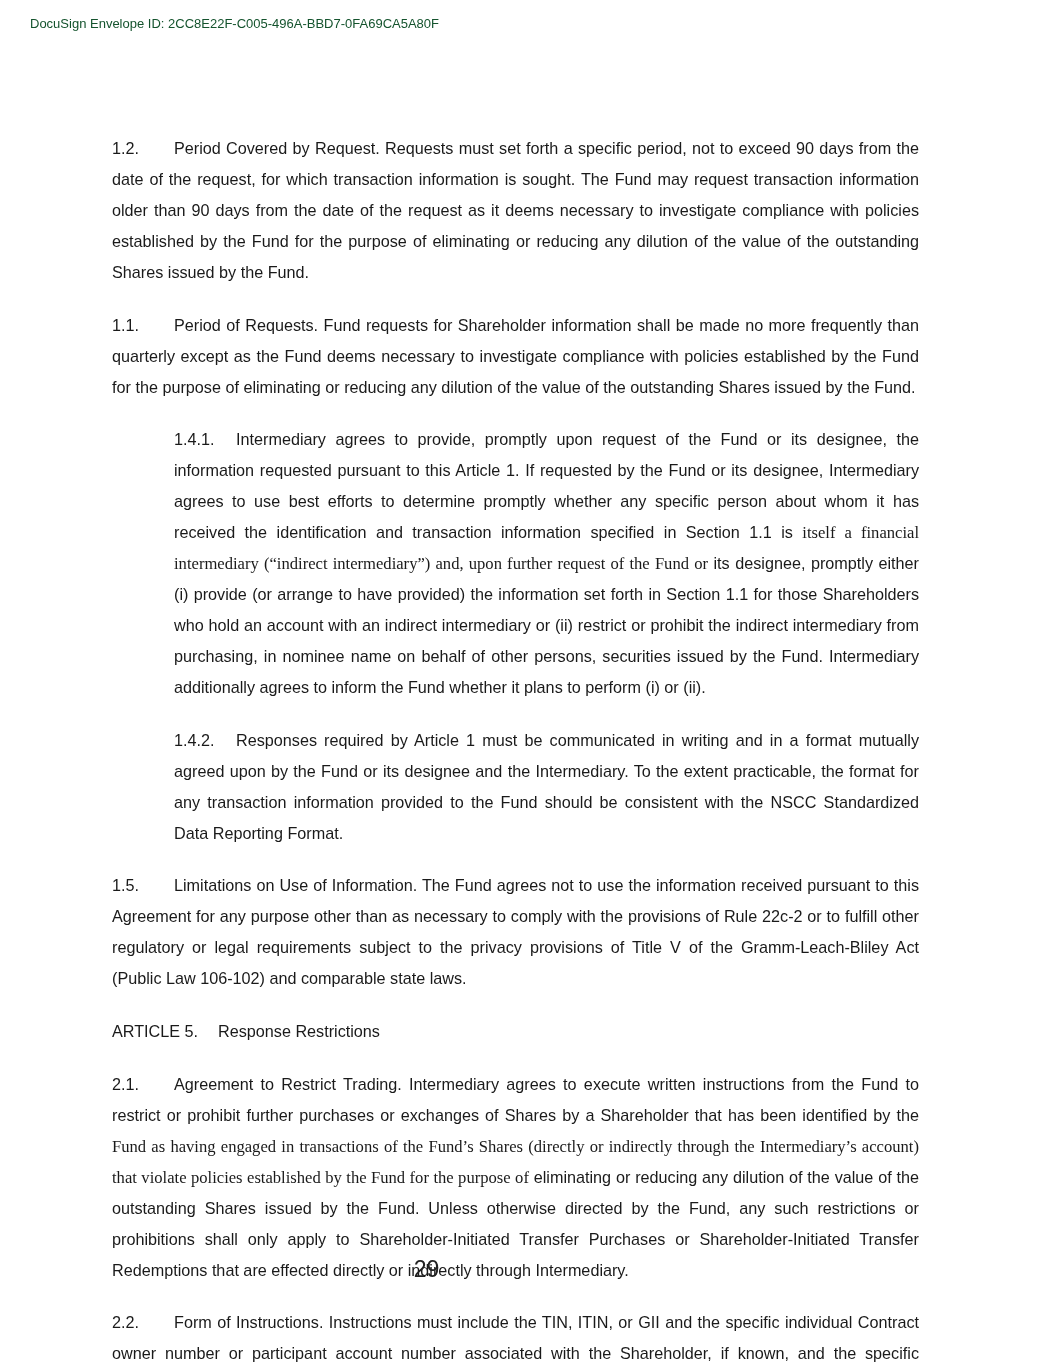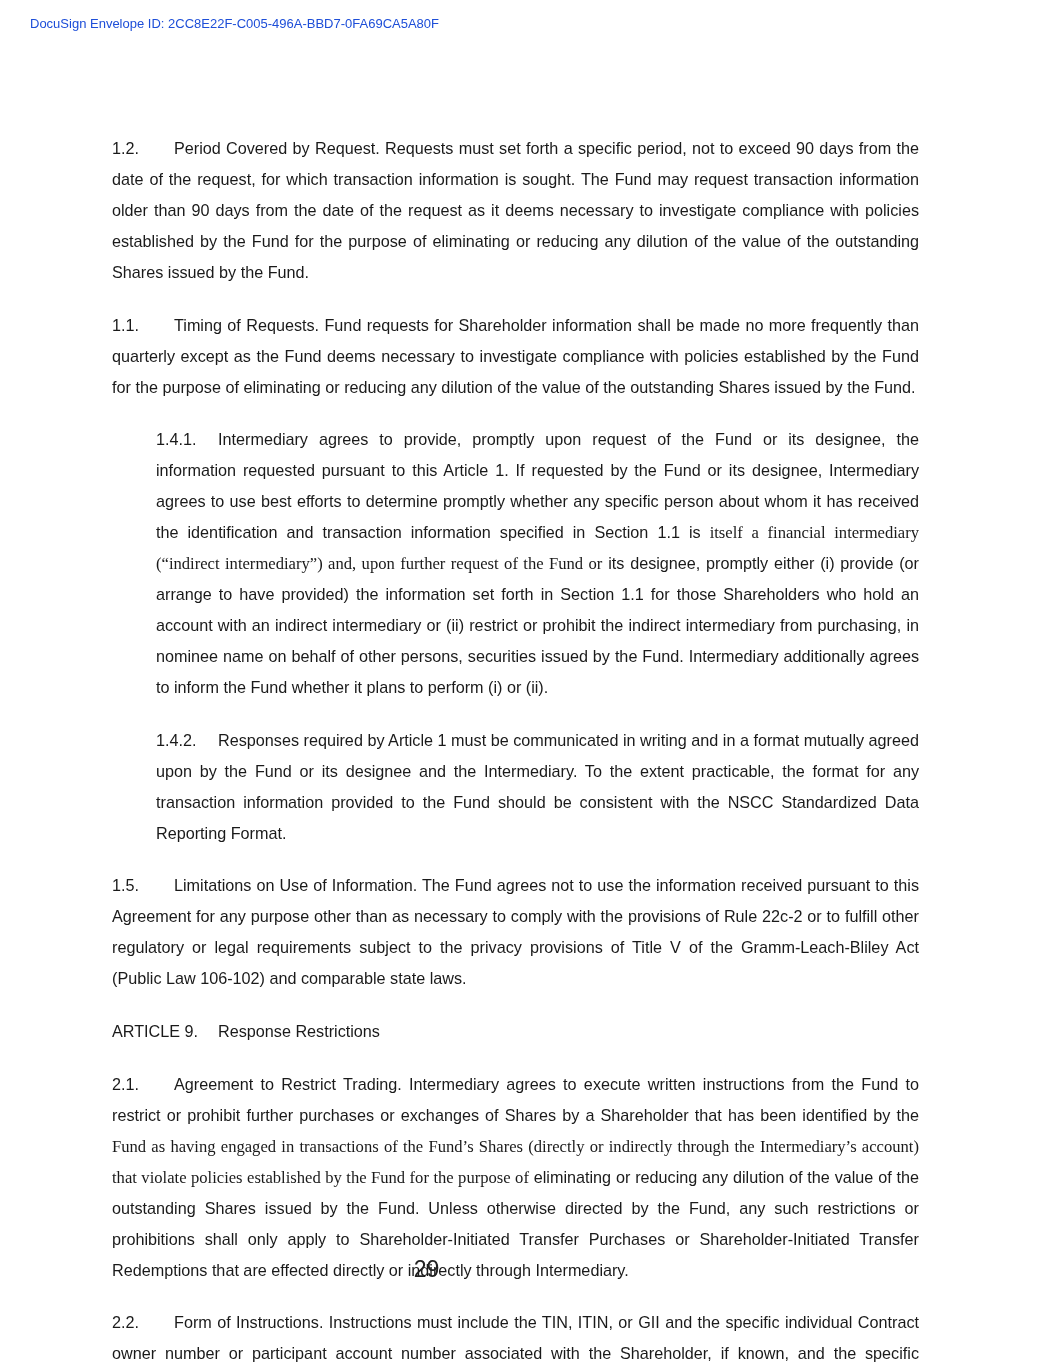--- a/index.html
+++ b/index.html
@@ -1,26 +1,26 @@
 <!DOCTYPE html>
 <html><head>
 <meta charset="utf-8">
 <style>
   html, body { margin: 0; padding: 0; background: #ffffff; }
   body { width: 1055px; height: 1365px; position: relative; overflow: hidden; color: #1a1a1a; }
   .envelope {
     position: absolute; left: 30px; top: 16px;
-    font-family: "Liberation Sans", sans-serif; font-size: 13px; color: #1d4ed8;
+    font-family: "Liberation Sans", sans-serif; font-size: 13px; color: #14532d;
   }
   .page {
     position: absolute; left: 112px; top: 133px; width: 807px;
     font-family: "Liberation Sans", sans-serif; font-size: 16.2px; line-height: 31px;
   }
   .para { text-align: justify; margin: 0 0 21.6px 0; }
-  .para.indent { margin-left: 44px; }
+  .para.indent { margin-left: 62px; }
   .num { display: inline-block; width: 62px; }
   .subnum { display: inline-block; width: 62px; }
   .serif { font-family: "Liberation Serif", serif; font-size: 16.6px; }
   .heading { margin: 0 0 21.6px 0; }
   .article-num { display: inline-block; width: 106px; }
   .page-number {
     position: absolute; left: 0; width: 853px; top: 1256px; text-align: center;
     font-family: "Liberation Sans", sans-serif; font-size: 23px; color: #222;
   }
 </style>
@@ -29,38 +29,38 @@
 
 <div class="envelope">DocuSign Envelope ID: 2CC8E22F-C005-496A-BBD7-0FA69CA5A80F</div>
 
 <div class="page">
 
   <p class="para">
     <span class="num">1.2.</span><span>Period Covered by Request.</span><span>  Requests must set forth a specific period, not to exceed 90 days from the date of the request, for which transaction information is sought.  The Fund may request transaction information older than 90 days from the date of the request as it deems necessary to investigate compliance with policies established by the Fund for the purpose of eliminating or reducing any dilution of the value of the outstanding Shares issued by the Fund.</span>
   </p>
 
   <p class="para">
-    <span class="num">1.1.</span><span>Timing of Requests.</span><span>  Fund requests for Shareholder information shall be made no more frequently than quarterly except as the Fund deems necessary to investigate compliance with policies established by the Fund for the purpose of eliminating or reducing any dilution of the value of the outstanding Shares issued by the Fund.</span>
+    <span class="num">1.1.</span><span>Period of Requests.</span><span>  Fund requests for Shareholder information shall be made no more frequently than quarterly except as the Fund deems necessary to investigate compliance with policies established by the Fund for the purpose of eliminating or reducing any dilution of the value of the outstanding Shares issued by the Fund.</span>
   </p>
 
 
   <p class="para indent">
     <span class="subnum">1.4.1.</span><span>Intermediary agrees to provide, promptly upon request of the Fund or its designee, the information requested pursuant to this Article 1.  If requested by the Fund or its designee, Intermediary agrees to use best efforts to determine promptly whether any specific person about whom it has received the identification and transaction information specified in Section 1.1 is </span><span class="serif">itself a financial intermediary (“indirect intermediary”) and, upon further request of the Fund or</span><span> its designee, promptly either (i) provide (or arrange to have provided) the information set forth in Section 1.1 for those Shareholders who hold an account with an indirect intermediary or (ii) restrict or prohibit the indirect intermediary from purchasing, in nominee name on behalf of other persons, securities issued by the Fund.  Intermediary additionally agrees to inform the Fund whether it plans to perform (i) or (ii).</span>
   </p>
 
   <p class="para indent">
     <span class="subnum">1.4.2.</span><span>Responses required by Article 1 must be communicated in writing and in a format mutually agreed upon by the Fund or its designee and the Intermediary.  To the extent practicable, the format for any transaction information provided to the Fund should be consistent with the NSCC Standardized Data Reporting Format.</span>
   </p>
 
   <p class="para">
     <span class="num">1.5.</span><span>Limitations on Use of Information.</span><span>  The Fund agrees not to use the information received pursuant to this Agreement for any purpose other than as necessary to comply with the provisions of Rule 22c-2 or to fulfill other regulatory or legal requirements subject to the privacy provisions of Title V of the Gramm-Leach-Bliley Act (Public Law 106-102) and comparable state laws.</span>
   </p>
 
   <p class="para heading">
-    <span class="article-num">ARTICLE 9.</span><span>Response Restrictions</span>
+    <span class="article-num">ARTICLE 5.</span><span>Response Restrictions</span>
   </p>
 
   <p class="para">
     <span class="num">2.1.</span><span>Agreement to Restrict Trading.</span><span>  Intermediary agrees to execute written instructions from the Fund to restrict or prohibit further purchases or exchanges of Shares by a Shareholder that has been identified by the </span><span class="serif">Fund as having engaged in transactions of the Fund’s Shares (directly or indirectly through the Intermediary’s account) that violate policies established by the Fund for the purpose of</span><span> eliminating or reducing any dilution of the value of the outstanding Shares issued by the Fund.  Unless otherwise directed by the Fund, any such restrictions or prohibitions shall only apply to Shareholder-Initiated Transfer Purchases or Shareholder-Initiated Transfer Redemptions that are effected directly or indirectly through Intermediary.</span>
   </p>
 
   <p class="para">
     <span class="num">2.2.</span><span>Form of Instructions.</span><span>  Instructions must include the TIN, ITIN, or GII and the specific individual Contract owner number or participant account number associated with the Shareholder, if known, and the specific restriction(s) to be executed, including how long the restriction(s) is (are) to remain in place.  If the TIN, ITIN, GII or the specific individual Contract owner number or participant</span>
   </p>
 

